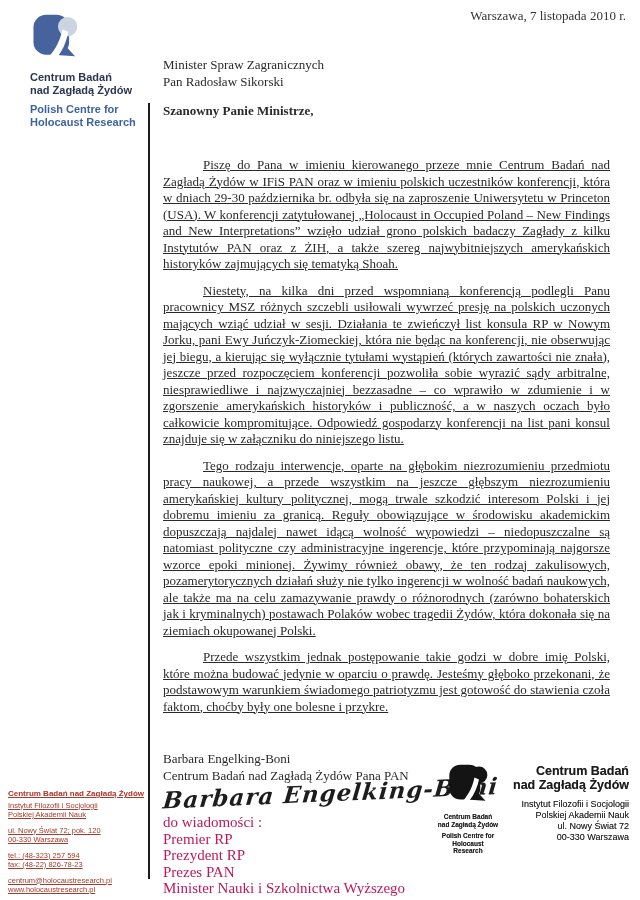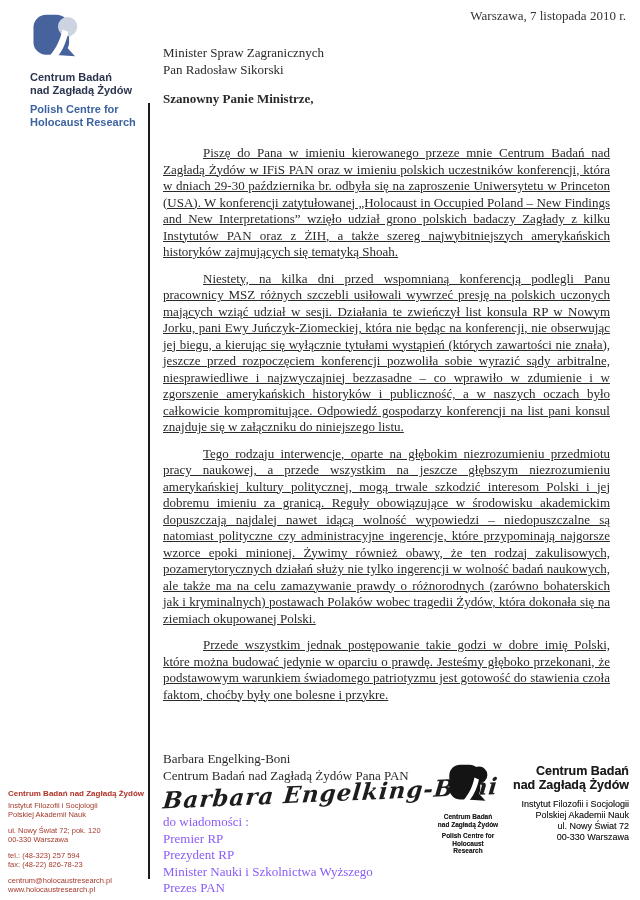--- a/index.html
+++ b/index.html
@@ -17,39 +17,39 @@
   .org-en{margin-top:6px;font-family:"Liberation Sans","DejaVu Sans",sans-serif;
     font-weight:bold;font-size:11px;line-height:13px;color:#3c63a0;}
 
   
   .divider{position:absolute;left:148px;top:103px;width:2px;height:776px;background:#1c1c1c;}
 
   
   .date{position:absolute;top:8px;right:14px;font-size:13px;color:#333;}
 
   
-  .letter{position:absolute;left:163px;top:44px;width:447px;font-size:13px;color:#2a2a2a;}
+  .letter{position:absolute;left:163px;top:56px;width:447px;font-size:13px;color:#2a2a2a;}
   .recipient div{line-height:17px;}
   .salutation{margin-top:12px;line-height:17px;font-weight:bold;}
   .body-text{margin-top:38px;}
   .para{margin:0 0 10px 0;text-indent:40px;text-align:justify;line-height:16.5px;text-decoration:underline;}
 
   .sig-block{position:absolute;left:163px;top:750px;font-size:13px;line-height:17px;color:#2a2a2a;}
   .handwritten{
     position:absolute;left:163px;top:780px;width:300px;
     font-family:"DejaVu Serif",serif;font-style:italic;font-weight:bold;
     font-size:23px;color:#1d1d1d;letter-spacing:1px;
     transform:rotate(-2.5deg) skewX(-8deg);white-space:nowrap;
   }
-  .cc-block{position:absolute;left:163px;top:814px;font-size:13px;line-height:16.5px;color:#8b5cf6;}
+  .cc-block{position:absolute;left:163px;top:814px;font-size:15px;line-height:16.5px;color:#be185d;}
 
   
   .contact{position:absolute;left:8px;top:789px;width:136px;
     font-family:"Liberation Sans","DejaVu Sans",sans-serif;
-    font-size:7.5px;line-height:9.5px;color:#a43b2c;}
+    font-size:7.5px;line-height:9.5px;color:#a43b2c;text-decoration:underline;}
   .contact .c-title{font-weight:bold;font-size:8px;color:#b03226;margin-bottom:2px;}
   .contact .grp{margin-top:6px;}
 
   
   .stamp{position:absolute;left:437px;top:762px;width:192px;display:flex;
     font-family:"Liberation Sans","DejaVu Sans",sans-serif;color:#1b1b1b;
     text-shadow:0 0 0.6px rgba(0,0,0,0.45);}
   .stamp-left{width:62px;flex:none;text-align:center;}
   .stamp-caption{margin-top:3px;font-size:6.5px;line-height:7.5px;font-weight:bold;}
   .stamp-caption .en{margin-top:4px;font-weight:bold;}
@@ -101,22 +101,22 @@
     <div>Barbara Engelking-Boni</div>
     <div>Centrum Badań nad Zagładą Żydów Pana PAN</div>
   </div>
 
   <div class="handwritten">Barbara Engelking-Boni</div>
 
   <div class="cc-block">
     <div>do wiadomości :</div>
     <div>Premier RP</div>
     <div>Prezydent RP</div>
+    <div>Prezes PAN</div>
     <div>Minister Nauki i Szkolnictwa Wyższego</div>
-    <div>Prezes PAN</div>
   </div>
 
   <div class="contact">
     <div class="c-title">Centrum Badań nad Zagładą Żydów</div>
     <div>Instytut Filozofii i Socjologii</div>
     <div>Polskiej Akademii Nauk</div>
     <div class="grp">
       <div>ul. Nowy Świat 72; pok. 120</div>
       <div>00-330 Warszawa</div>
     </div>

